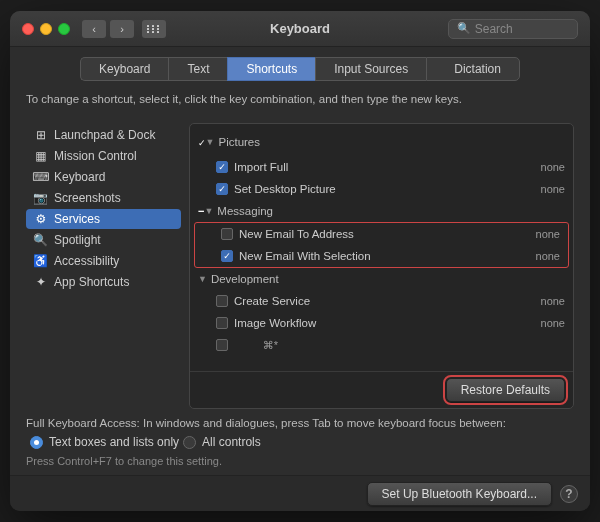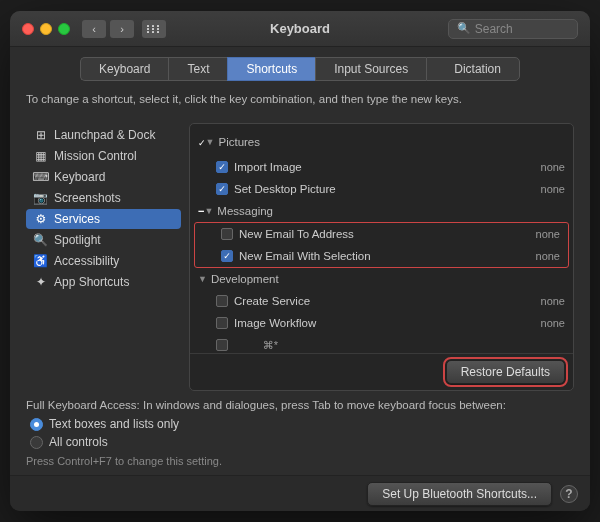--- a/index.html
+++ b/index.html
@@ -287,21 +287,21 @@
       padding: 8px 16px;
       flex-shrink: 0;
     }
     .fka-text {
       font-size: 11.5px;
       color: #bbb;
       margin-bottom: 6px;
     }
     .radio-group {
       display: flex;
-      flex-direction: column;
+      flex-direction: row;
       gap: 4px;
       margin-left: 4px;
       margin-bottom: 6px;
     }
     .radio-item {
       display: flex;
       align-items: center;
       gap: 6px;
       font-size: 12px;
       color: #ccc;
@@ -463,21 +463,21 @@
             <span class="section-header" style="padding:0;font-size:11.5px;color:#bbb;display:flex;align-items:center;">
               <span class="triangle">▼</span>
               <span>Pictures</span>
             </span>
           </div>
 
           <div class="shortcut-row indent-1">
             <div class="checkbox checked">
               <span class="check-mark">✓</span>
             </div>
-            <span class="shortcut-label">Import Image</span>
+            <span class="shortcut-label">Import Full</span>
             <span class="shortcut-key">none</span>
           </div>
 
           <div class="shortcut-row indent-1">
             <div class="checkbox checked">
               <span class="check-mark">✓</span>
             </div>
             <span class="shortcut-label">Set Desktop Picture</span>
             <span class="shortcut-key">none</span>
           </div>
@@ -557,17 +557,17 @@
       </div>
       <div class="radio-item">
         <div class="radio-circle"></div>
         <span>All controls</span>
       </div>
     </div>
     <div class="ctrl-text">Press Control+F7 to change this setting.</div>
   </div>
 
   <div class="bottom-bar">
-    <button class="bluetooth-btn">Set Up Bluetooth Shortcuts...</button>
+    <button class="bluetooth-btn">Set Up Bluetooth Keyboard...</button>
     <div class="help-btn">?</div>
   </div>
 
 </div>
 
 </body></html>

